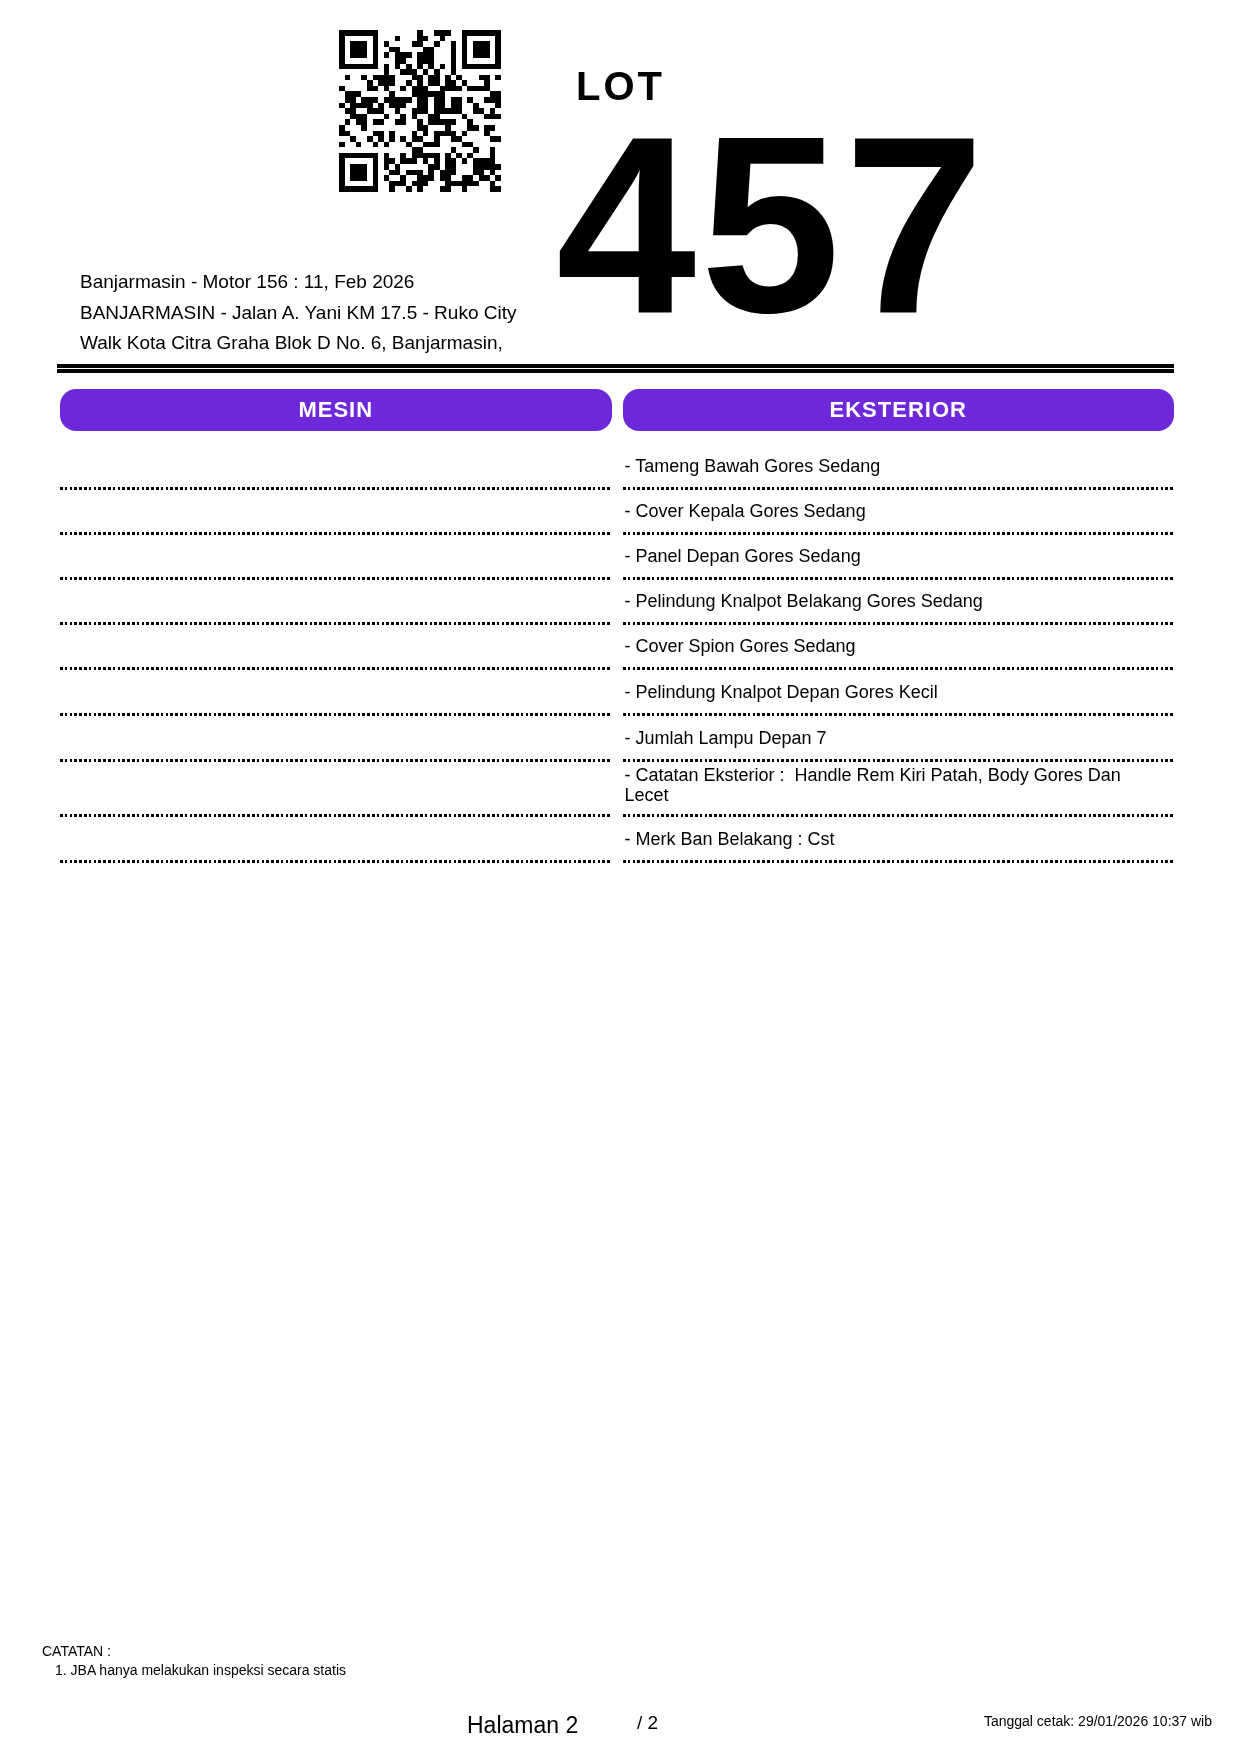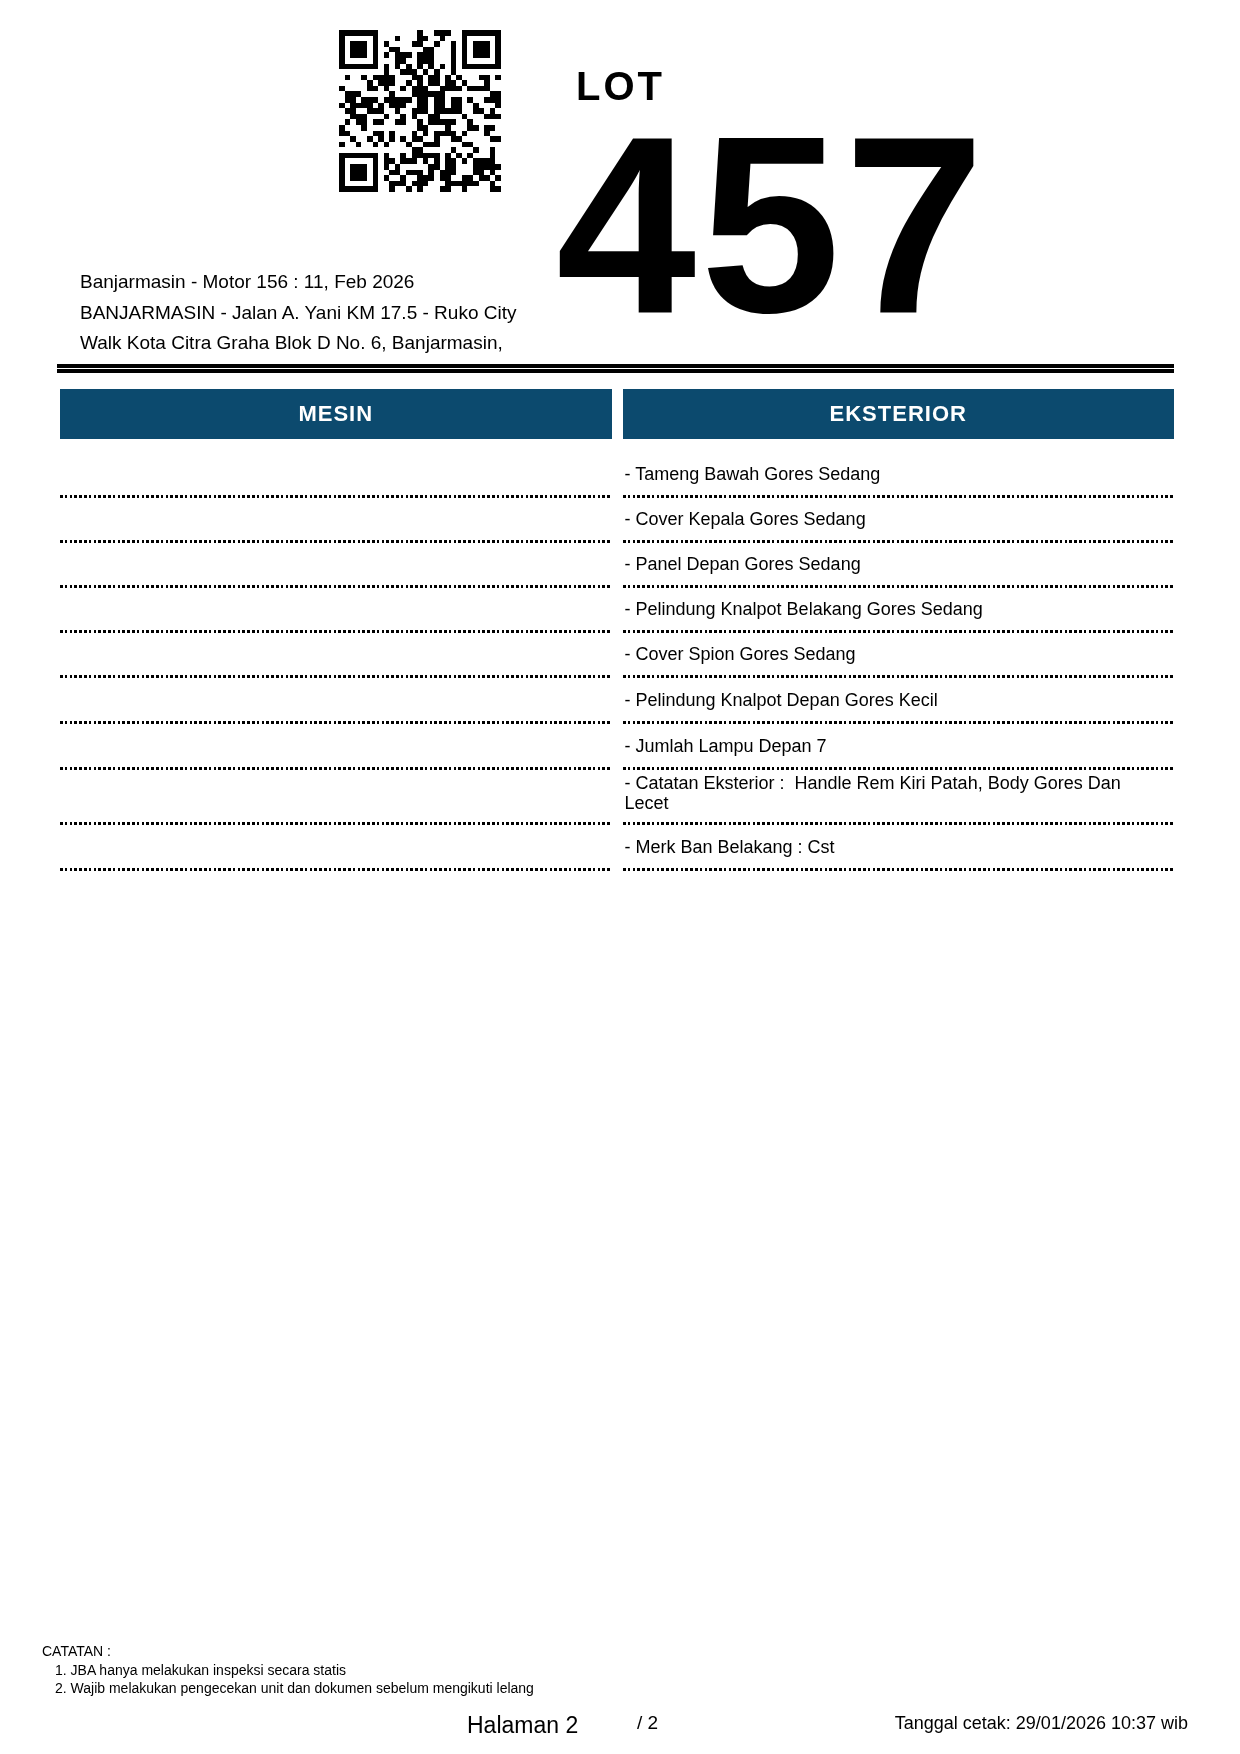--- a/index.html
+++ b/index.html
@@ -12,36 +12,36 @@
   #lot-label{position:absolute;left:576px;top:64px;font-size:40px;font-weight:bold;letter-spacing:3px;}
   #lot-number{position:absolute;left:556px;top:80px;font-size:252px;font-weight:bold;letter-spacing:4px;}
 
   #addr{position:absolute;left:57px;top:267px;width:470px;font-size:19px;line-height:30.6px;margin-left:23px;}
 
   #rule{position:absolute;left:57px;top:364px;width:1117px;height:9px;
         background:linear-gradient(#000 0 4px,#fff 4px 5px,#000 5px 9px);}
 
   #table{position:absolute;left:60px;top:389px;width:1114px;}
   .trow{display:flex;gap:11px;}
-  .th{flex:1;height:50px;background:#0c4a6e;color:#fff;font-size:22px;font-weight:bold;
-      display:flex;align-items:center;justify-content:center;letter-spacing:1px;}
+  .th{flex:1;height:42px;background:#6d28d9;color:#fff;font-size:22px;font-weight:bold;
+      display:flex;align-items:center;justify-content:center;letter-spacing:1px;border-radius:16px;}
   .spacer{height:13px;}
   .r45{height:45px;} .r46{height:46px;} .r55{height:55px;}
   .cell{flex:1;position:relative;font-size:18px;display:flex;align-items:center;
         padding-left:2px;box-sizing:border-box;white-space:pre-wrap;}
   .cell::after{content:"";position:absolute;left:0;right:0;bottom:-1px;height:3px;
         background:repeating-linear-gradient(90deg,#000 0 2.6px,transparent 2.6px 4.8px);}
   .r55 .cell{align-items:flex-start;padding-top:4px;line-height:20px;}
 
   #catatan{position:absolute;left:42px;top:1642px;font-size:14px;line-height:18.5px;}
   #catatan .note{margin-left:13px;}
 
   #halaman{position:absolute;left:467px;top:1712px;font-size:23px;}
   #page-count{position:absolute;left:637px;top:1712px;font-size:19px;}
-  #print-date{position:absolute;right:52px;top:1713px;font-size:18px;}
+  #print-date{position:absolute;right:28px;top:1713px;font-size:14px;}
 </style>
 </head>
 <body>
 
 <div id="page">
 
   <div id="qr">
     <svg id="qr-svg" viewBox="0 0 29 29" fill="#000" shape-rendering="crispEdges">
         <rect x="0" y="0" width="1" height="1"></rect>
         <rect x="1" y="0" width="1" height="1"></rect>
@@ -509,20 +509,19 @@
     </div>
     <div class="trow r46">
       <div class="cell"></div>
       <div class="cell">- Merk Ban Belakang : Cst</div>
     </div>
   </div>
 
   <div id="catatan">
     <div>CATATAN :</div>
     <div class="note">1. JBA hanya melakukan inspeksi secara statis</div>
-    <div class="note">2. Wajib melakukan pengecekan unit dan dokumen sebelum mengikuti lelang</div>
   </div>
 
   <div id="halaman">Halaman 2</div>
   <div id="page-count">/ 2</div>
   <div id="print-date">Tanggal cetak: 29/01/2026 10:37 wib</div>
 
 </div>
 
 </body></html>

